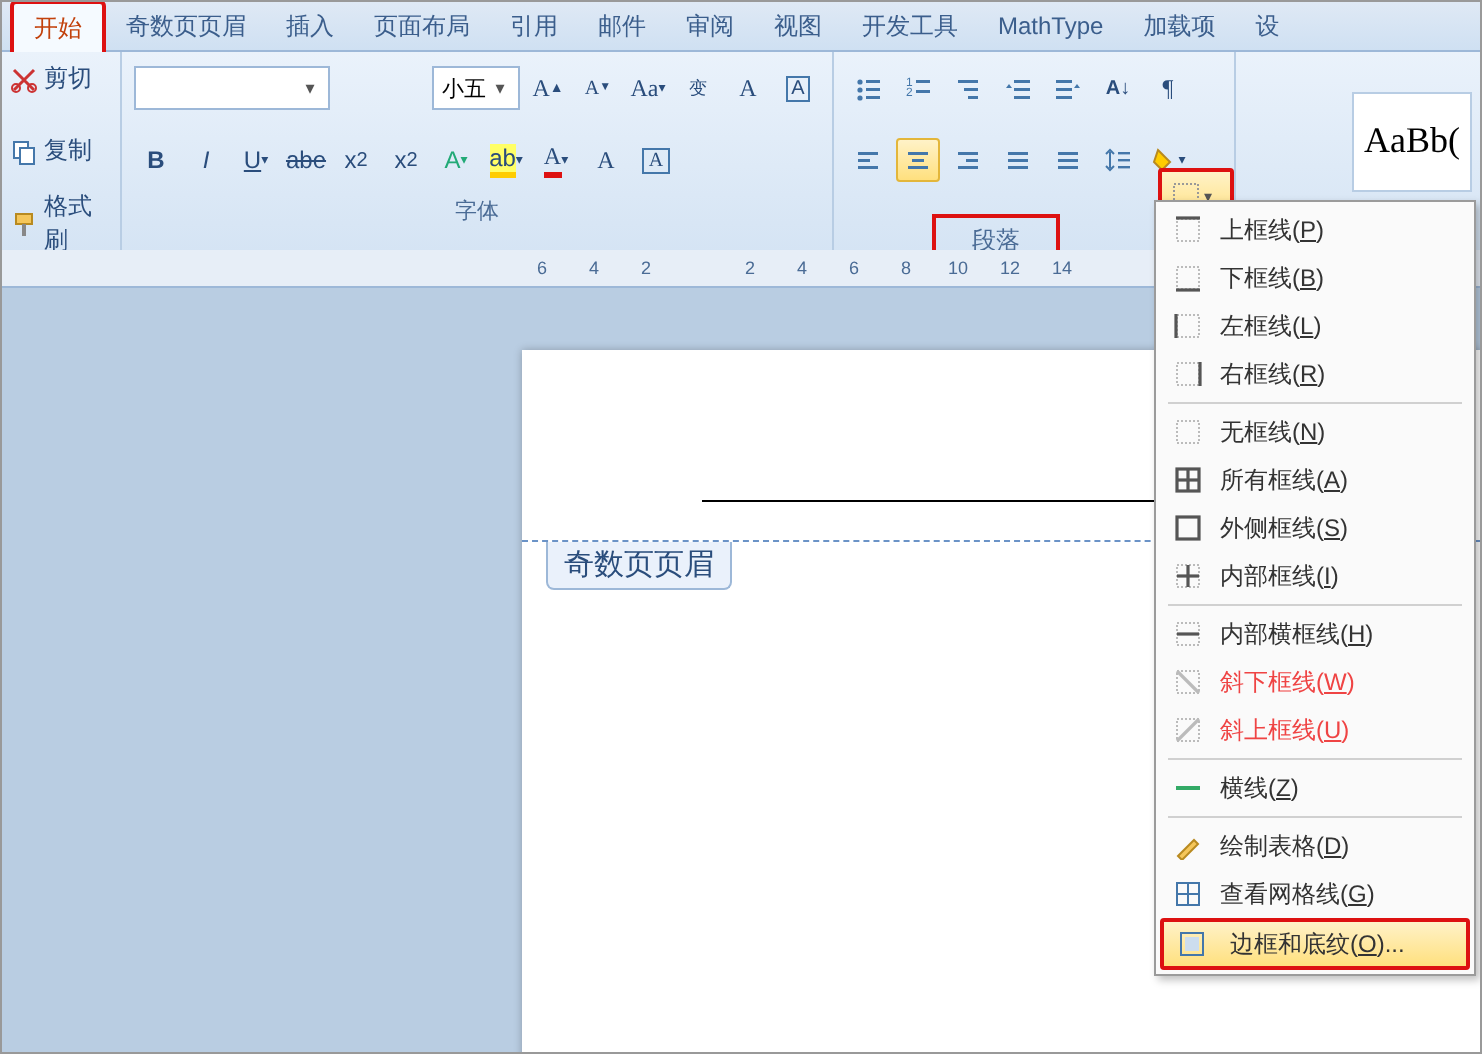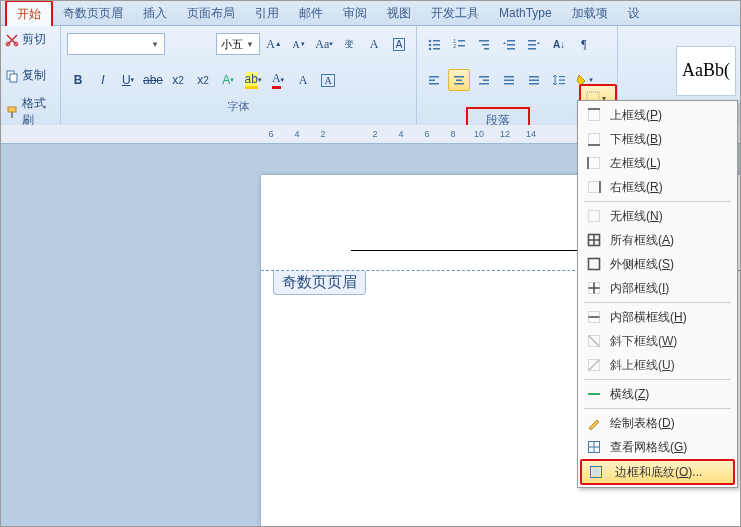--- a/index.html
+++ b/index.html
@@ -34,21 +34,21 @@
   .page{position:absolute;left:260px;top:50px;width:480px;height:450px;background:#fff;box-shadow:0 0 4px rgba(0,0,0,.25);}
   .hdr-sep{position:absolute;left:90px;right:10px;top:75px;border-top:1px solid #000;}
   .hdr-dash{position:absolute;left:0;right:0;top:95px;border-top:1px dashed #6b93c7;}
   .hdr-tab{position:absolute;left:12px;top:96px;background:#eaf1fb;border:1px solid #9db8d8;border-top:none;border-radius:0 0 4px 4px;padding:2px 8px;font-size:15px;color:#2a4d7c;}
   
   .hl-yellow{background:linear-gradient(#fff2c8,#ffe07e);border:1px solid #e3b63a !important;}
   .para-label-box{position:absolute;left:465px;top:106px;width:60px;height:22px;display:flex;align-items:center;justify-content:center;color:#4a6b95;}
   
   .dropdown{position:absolute;left:576px;top:99px;width:155px;background:#fafafa;border:1px solid #9b9b9b;box-shadow:2px 2px 4px rgba(0,0,0,.25);padding:2px;}
   .dropdown .mi{display:flex;align-items:center;height:24px;padding:0 6px;gap:8px;color:#333;}
-  .dropdown .mi.disabled{color:#404040;}
+  .dropdown .mi.disabled{color:#ef4444;}
   .dropdown .mi .ico{width:16px;height:16px;flex:0 0 16px;display:flex;align-items:center;justify-content:center;}
   .dropdown .sep{height:1px;background:#d0d0d0;margin:2px 4px;}
   .dropdown .mi.hl{background:linear-gradient(#fff2c8,#ffe07e);border:1px solid #e3b63a;border-radius:2px;height:22px;gap:11px;}
   .u{text-decoration:underline;}
   
   .border-btn{position:absolute;left:578px;top:58px;width:34px;height:24px;display:flex;align-items:center;justify-content:center;background:linear-gradient(#fff2c8,#ffe07e);border:1px solid #e3b63a;border-radius:2px;}
   .border-btn .dd{width:8px;font-size:8px;color:#555;margin-left:2px;}
 </style>
 </head>
 <body>

